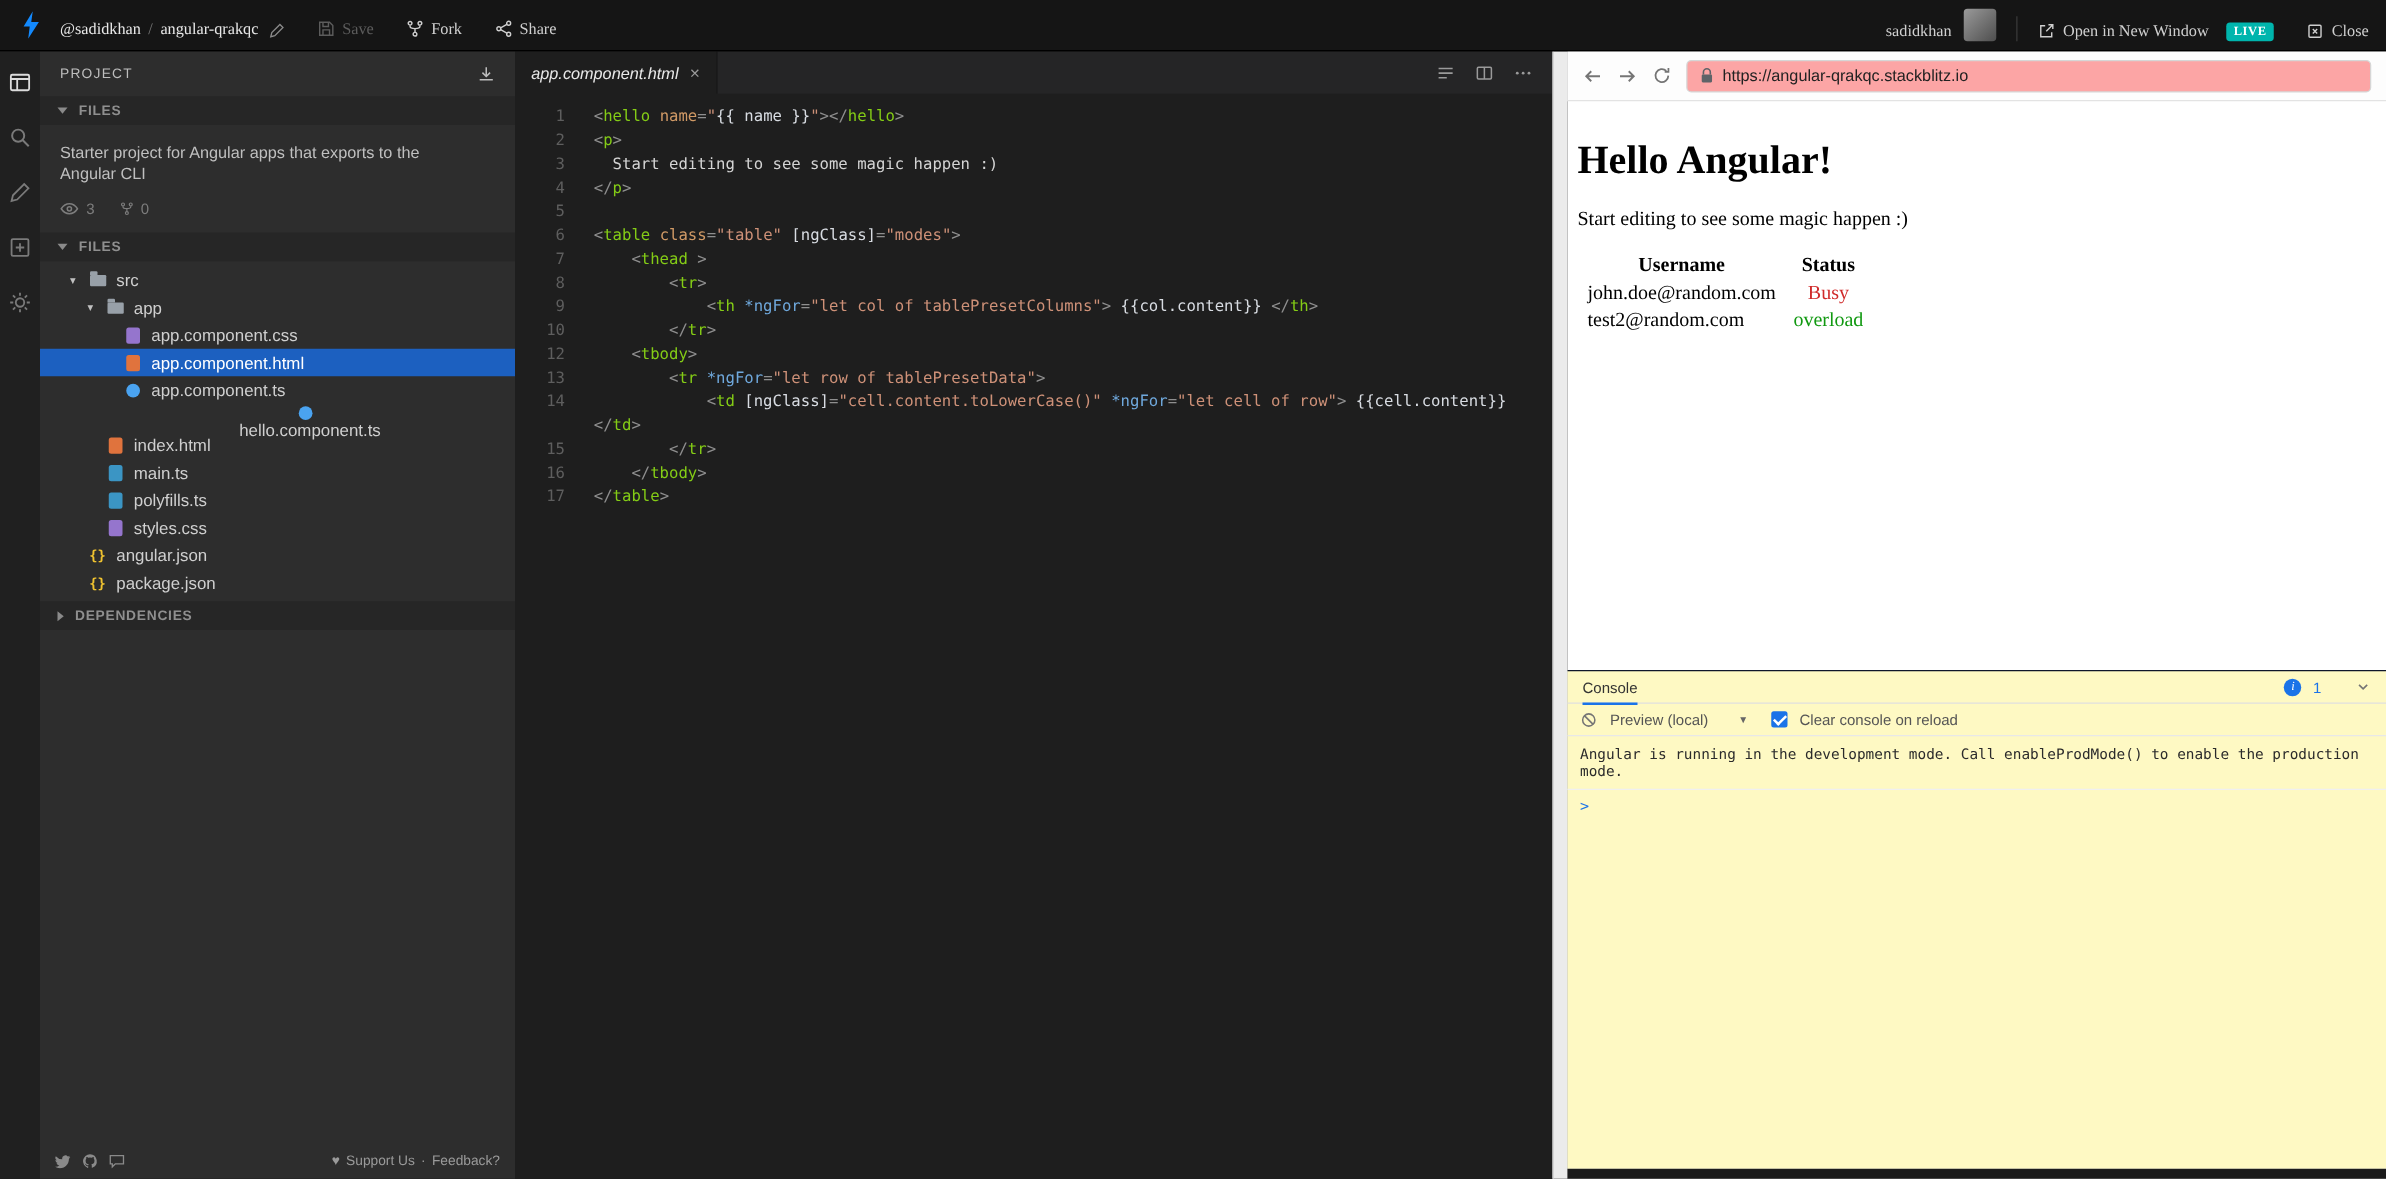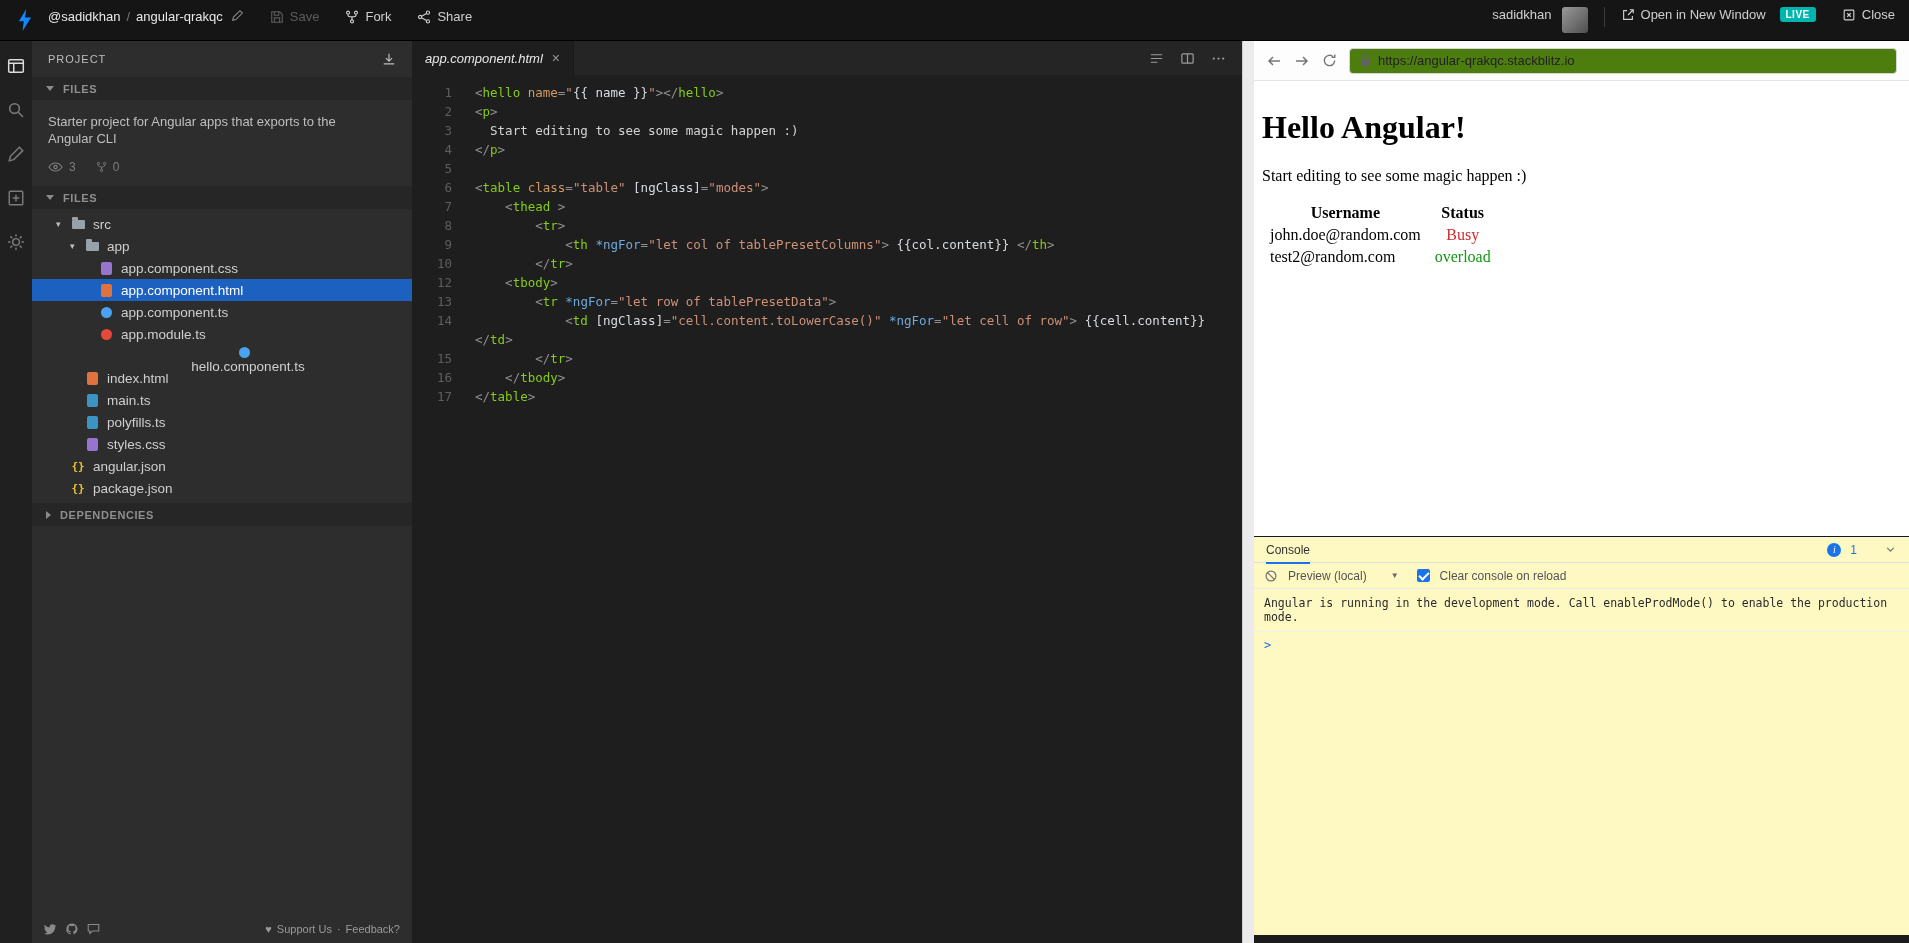--- a/index.html
+++ b/index.html
@@ -4,21 +4,21 @@
 <style>
   * { margin:0; padding:0; box-sizing:border-box; }
   html,body { width:1909px; height:943px; overflow:hidden; background:#1e1e1e;
               font-family:"Liberation Sans",sans-serif; }
   svg { display:block; }
 
   
   .topbar { position:absolute; left:0; top:0; width:1909px; height:41px; background:#151515;
             display:flex; align-items:center; justify-content:space-between; padding:0 14px;
             border-bottom:1px solid #000; z-index:9; }
-  .tb-left, .tb-right { display:flex; align-items:flex-start; }
+  .tb-left, .tb-right { display:flex; align-items:flex-end;font-family:Liberation Serif, serif; }
   .logo { width:22px; height:22px; display:flex; align-items:center; justify-content:center; margin-right:12px; cursor:pointer; }
   .handle { color:#e8e8e8; font-size:13px; cursor:pointer; }
   .sep { color:#777; font-size:13px; margin:0 6px; }
   .proj { color:#e8e8e8; font-size:13px; }
   .editpencil { color:#8a8a8a; margin-left:8px; cursor:pointer; }
   .tb-btn { display:flex; align-items:center; gap:6px; background:none; border:none; color:#cfcfcf;
             font-size:13px; cursor:pointer; margin-left:26px; font-family:inherit; }
   .tb-btn.disabled { color:#5c5c5c; }
   .tb-right .username { color:#d0d0d0; font-size:13px; margin-right:10px; cursor:pointer; }
   .avatar { width:26px; height:26px; border-radius:3px; background:linear-gradient(135deg,#9a9a9a,#4e4e4e);
@@ -87,21 +87,21 @@
 
   
   .splitter { position:absolute; left:1242px; top:41px; width:12px; height:902px; background:#ebebeb;
               border-left:1px solid #cfcfcf; cursor:col-resize; }
 
   
   .preview { position:absolute; left:1254px; top:41px; width:655px; height:902px; background:#fff; }
   .browser-bar { height:40px; display:flex; align-items:center; gap:12px; padding:0 12px;
                  border-bottom:1px solid #e3e3e3; background:#fdfdfd; }
   .nav-ico { color:#757575; cursor:pointer; }
-  .urlbar { flex:1; height:26px; border:1px solid #d6d6d6; border-radius:4px; background:#4d7c0f;
+  .urlbar { flex:1; height:26px; border:1px solid #d6d6d6; border-radius:4px; background:#fca5a5;
             display:flex; align-items:center; gap:7px; padding:0 10px; font-size:13px; color:#222; cursor:text; }
   .page { height:455px; padding:8px; font-family:"Liberation Serif",serif; color:#000; overflow:hidden; }
   .page h1 { font-size:32px; font-weight:700; margin:20px 0 21px; }
   .page p { font-size:16px; margin:0 0 16px; }
   .page table { border-spacing:2px; font-size:16px; }
   .page th { font-weight:700; text-align:center; padding:1px 6px; }
   .page td { padding:1px 6px; }
   .td-status { text-align:center; }
   .console { position:absolute; top:495px; left:0; right:0; bottom:8px; background:#fef9c3; border-top:1px solid #0f172a; }
   .console-header { height:26px; display:flex; align-items:center; justify-content:space-between;
@@ -306,27 +306,20 @@
         </span>
         <span class="tree-label">app.component.html</span>
       </div>
       <div class="tree-row" style="padding-left: 52px;">
         <span class="tree-arrow"></span>
         <span class="ficon fi-component">
           <span class="fi-circle"></span>
         </span>
         <span class="tree-label">app.component.ts</span>
       </div>
-      <div class="tree-row" style="padding-left: 52px;">
-        <span class="tree-arrow"></span>
-        <span class="ficon fi-module">
-          <span class="fi-circle"></span>
-        </span>
-        <span class="tree-label">app.module.ts</span>
-      </div>
       <div class="tree-row" style="padding-left: 52px; flex-direction: column;">
         <span class="tree-arrow"></span>
         <span class="ficon fi-component">
           <span class="fi-circle"></span>
         </span>
         <span class="tree-label">hello.component.ts</span>
       </div>
       <div class="tree-row" style="padding-left: 38px;">
         <span class="tree-arrow"></span>
         <span class="ficon fi-html">

